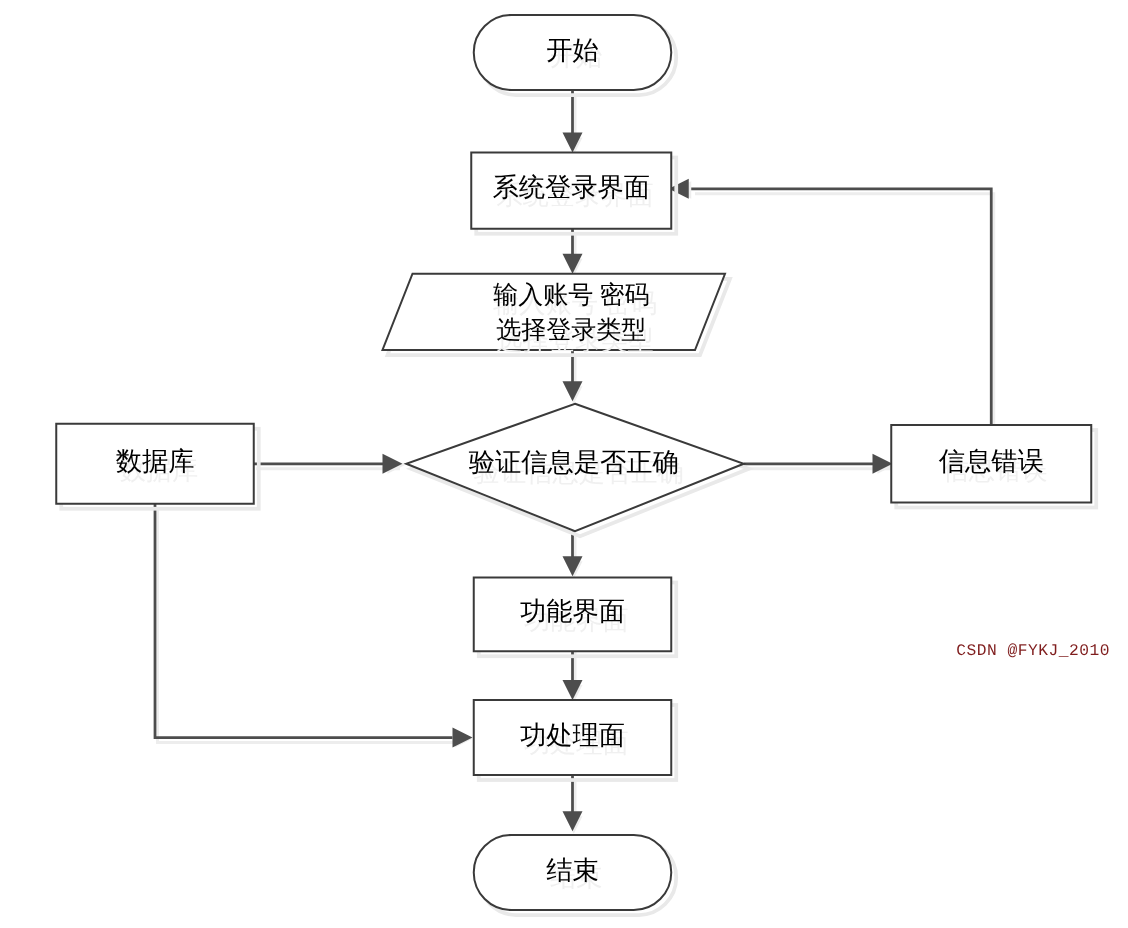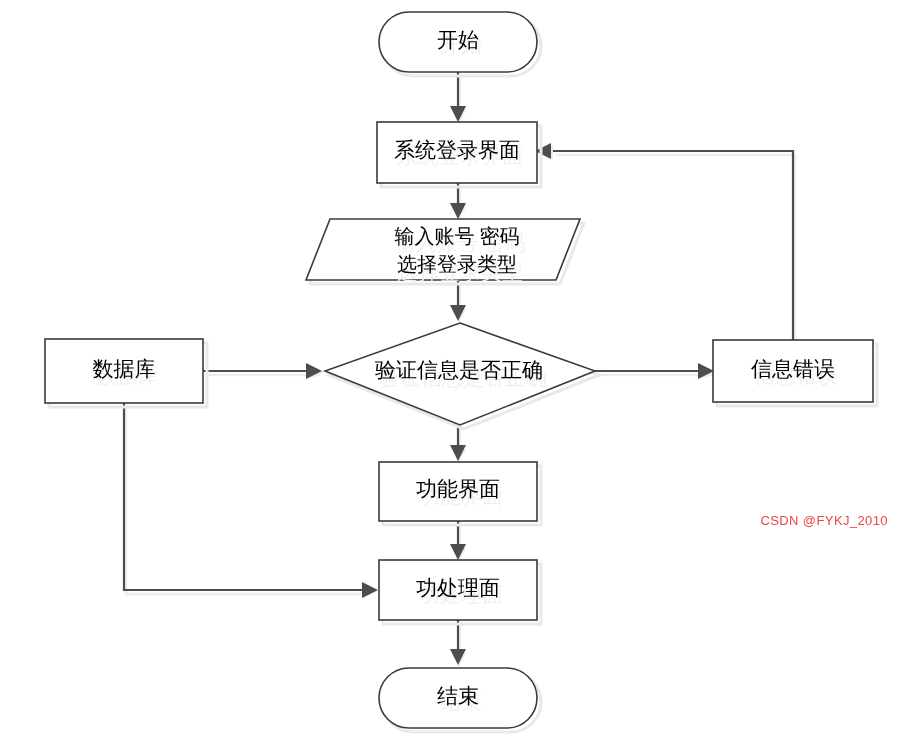--- a/index.html
+++ b/index.html
@@ -70,23 +70,23 @@
     font-size: 21px;
     fill: #f0f0f0;
     text-anchor: middle;
     dominant-baseline: middle;
     white-space: pre;
   }
   .watermark {
     position: absolute;
     right: 14px;
     bottom: 8px;
-    font-family: Liberation Sans, sans-serif;
+    font-family: Liberation Mono, monospace;
     font-size: 13px;
-    color: #ef4444;
+    color: #7f1d1d;
     letter-spacing: 0.4px;
     user-select: none;
   }
 </style>
 </head>
 <body>
 
 <div id="flow-root">
   <svg class="flow-canvas" viewBox="0 0 902 742" xmlns="http://www.w3.org/2000/svg">
 

